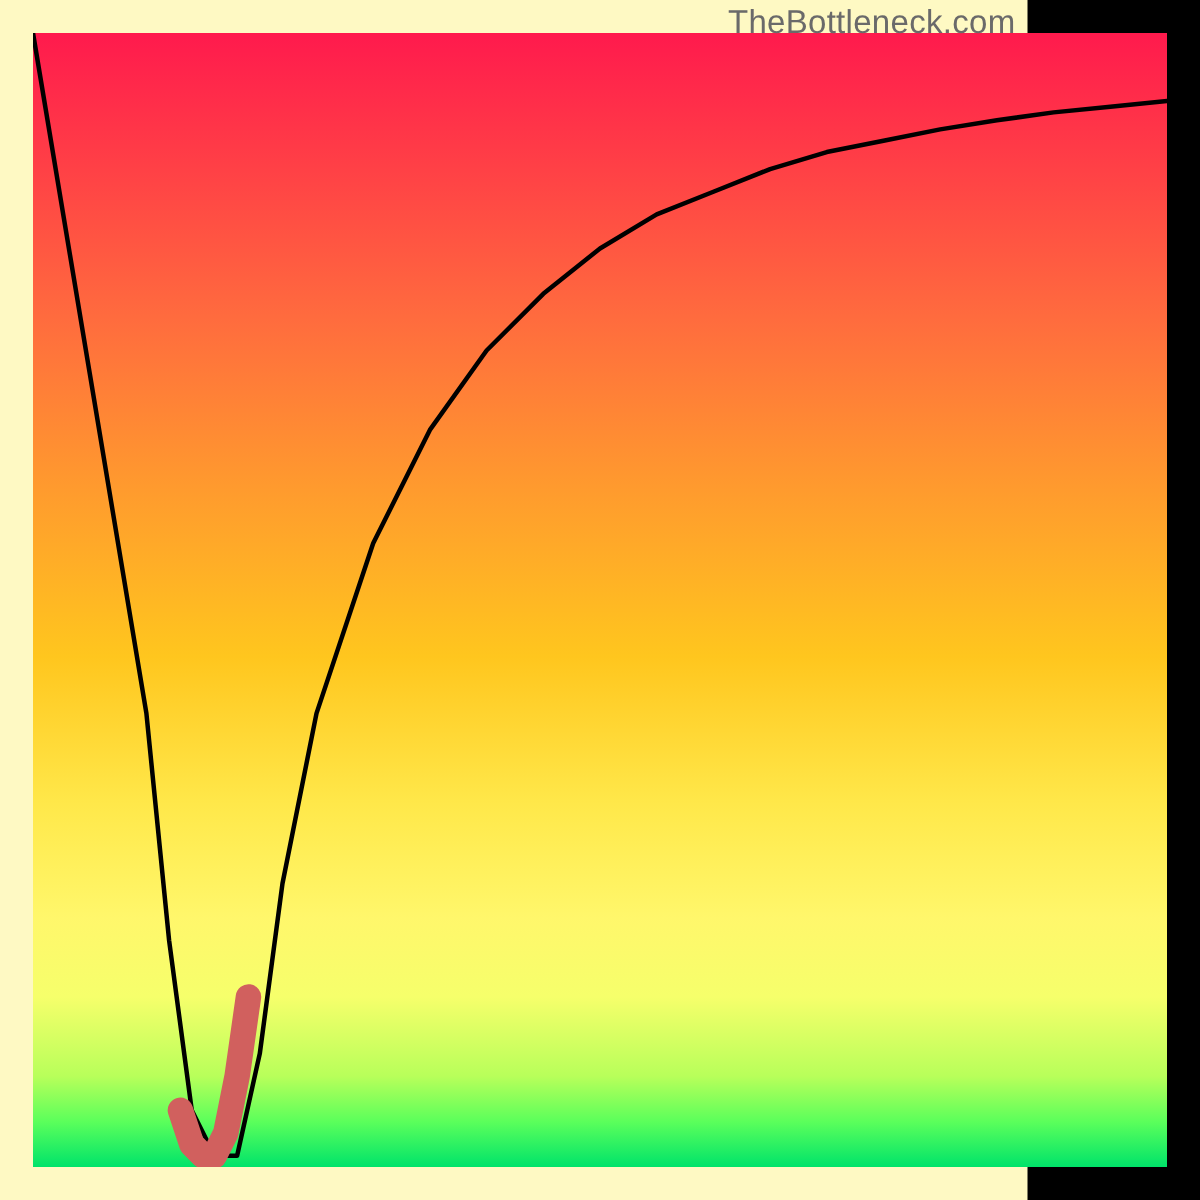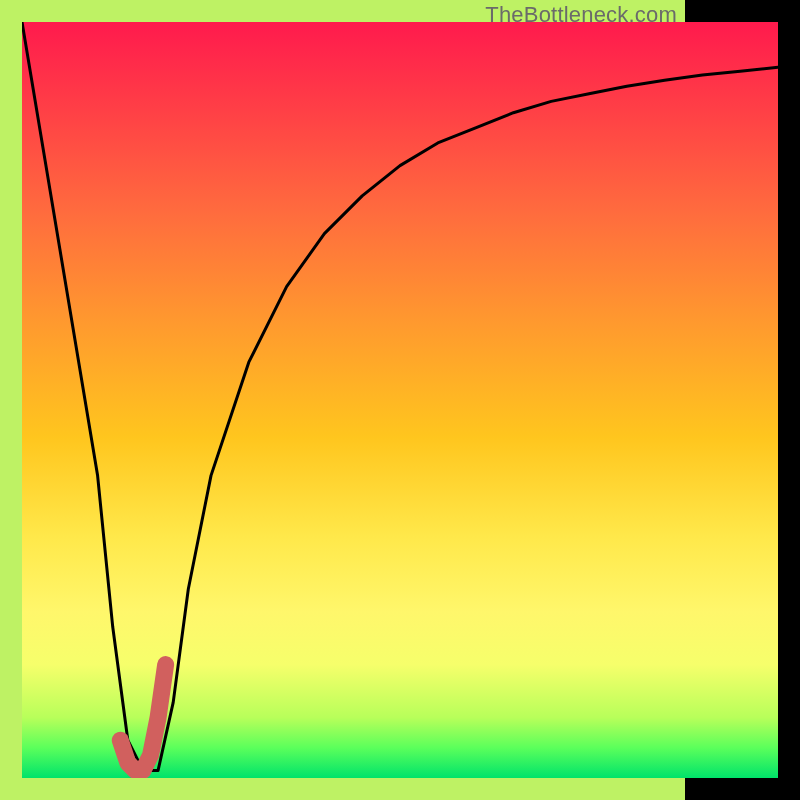--- a/index.html
+++ b/index.html
@@ -7,21 +7,21 @@
     padding: 0;
     width: 800px;
     height: 800px;
     background: #000;
     font-family: Arial, Helvetica, sans-serif;
   }
   .chart-wrap {
     position: relative;
     width: 685px;
     height: 800px;
-    background: #bef264;
+    background: #fef9c3;
   }
   .plot-area {
     position: absolute;
     left: 22px;
     top: 22px;
     width: 756px;
     height: 756px;
     overflow: hidden;
   }
   .gradient {

